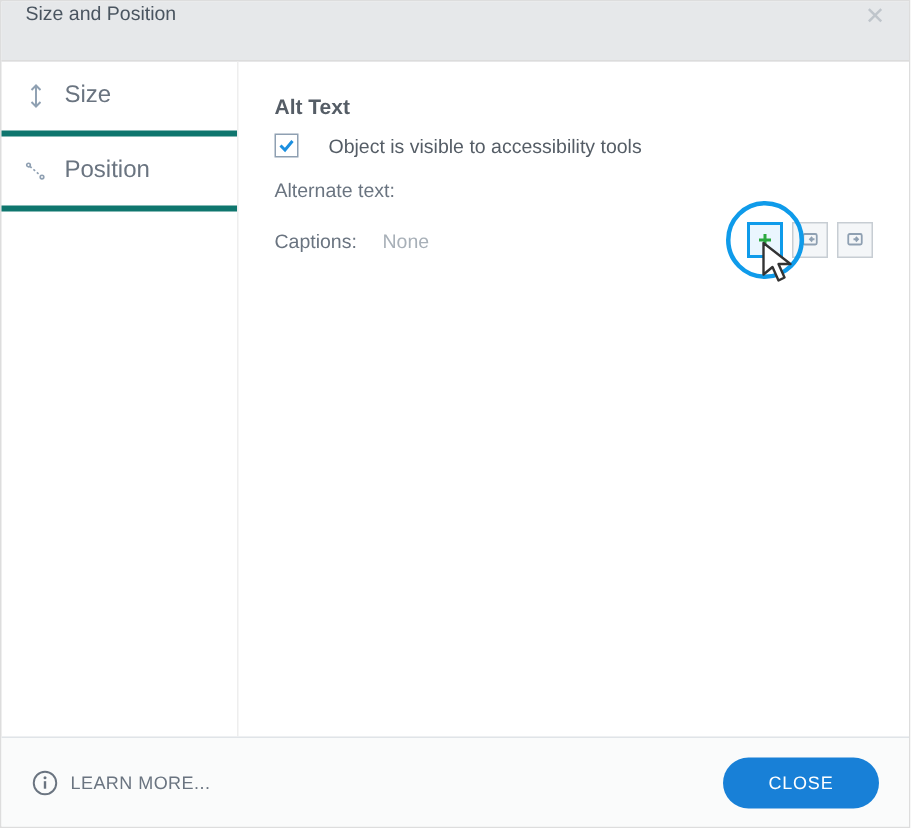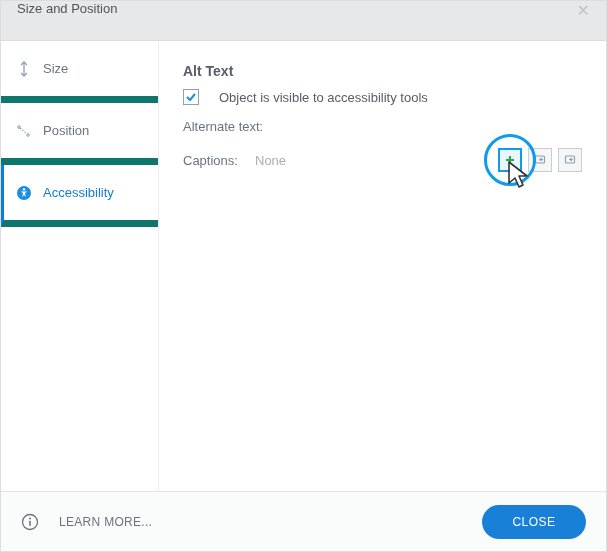--- a/index.html
+++ b/index.html
@@ -39,25 +39,25 @@
     display: flex;
     min-height: 0;
   }
   .sidebar {
     width: 158px;
     border-right: 1px solid #eee;
   }
   .tab {
     display: flex;
     align-items: center;
-    height: 62px;
+    height: 50px;
     padding: 0 14px;
     color: #6a7480;
-    font-size: 13px;
-    border-bottom: 7px solid #0f766e;
+    font-size: 16px;
+    border-bottom: 4px solid #0f766e;
     cursor: pointer;
     gap: 10px;
   }
   .tab.active {
     color: #0f7dd6;
     background: #fff;
     border-left: 3px solid #0f7dd6;
     padding-left: 11px;
   }
   .tab .ticon { width: 18px; display:flex; justify-content:center; }
@@ -137,21 +137,21 @@
   }
   .footer {
     height: 60px;
     border-top: 1px solid #e0e4e8;
     display: flex;
     align-items: center;
     padding: 0 20px;
     background: #fafbfb;
   }
   .learn {
-    display: flex; align-items: center; gap: 20px;
+    display: flex; align-items: center; gap: 8px;
     color: #6a7480; font-size: 12px; letter-spacing: .3px;
     cursor: pointer;
   }
   .close-btn {
     margin-left: auto;
     background: #1880d7;
     color: #fff;
     border: none;
     width: 104px; height: 34px;
     border-radius: 17px;
@@ -189,32 +189,20 @@
         <span class="ticon">
           <svg width="16" height="14" viewBox="0 0 16 14">
               <g stroke="#8fa0b2" stroke-width="1.1" fill="none">
                 <circle cx="3" cy="3" r="1.2"></circle>
                 <circle cx="12" cy="11" r="1.2"></circle>
                 <path d="M4 4 L11 10" stroke-dasharray="1.5,1.5"></path>
               </g>
             </svg>
         </span>
         <span>Position</span>
-      </div>
-      <div class="tab active">
-        <span class="ticon">
-          <svg width="16" height="16" viewBox="0 0 16 16">
-              <circle cx="8" cy="8" r="7" fill="#1b8fe0"></circle>
-              <g fill="#fff">
-                <circle cx="8" cy="4.4" r="1.2"></circle>
-                <path d="M4.5 6.4 L11.5 6.4 L9 8 L9.7 12 L8 10 L6.3 12 L7 8 Z"></path>
-              </g>
-            </svg>
-        </span>
-        <span>Accessibility</span>
       </div>
     </div>
 
     <div class="content">
 
       <div class="section-h">Alt Text</div>
 
       <div class="check-row">
         <div class="checkbox">
           <svg width="12" height="12" viewBox="0 0 12 12">

